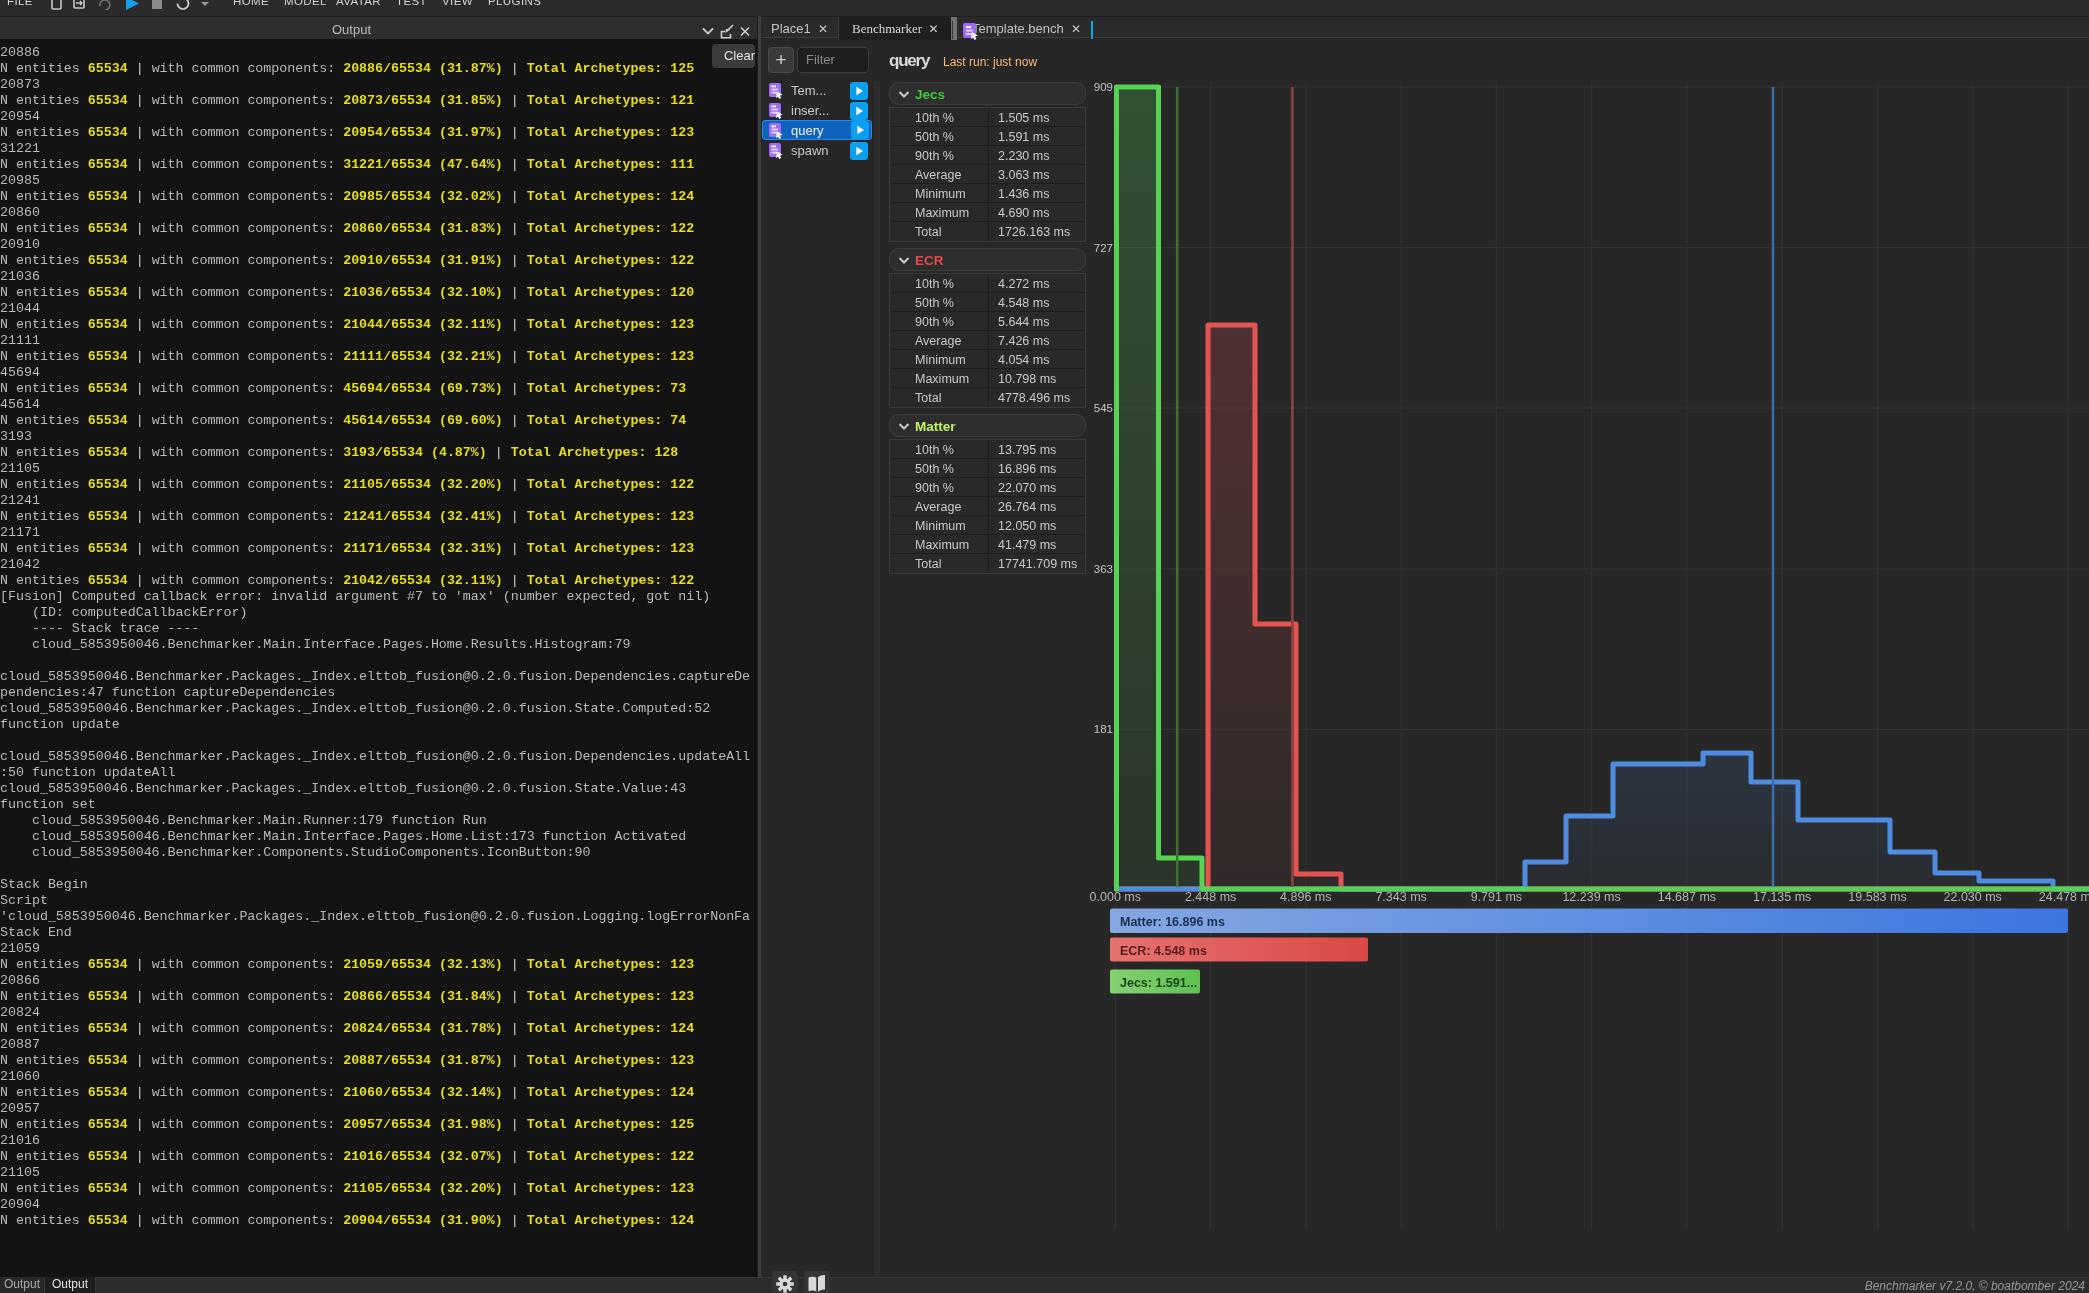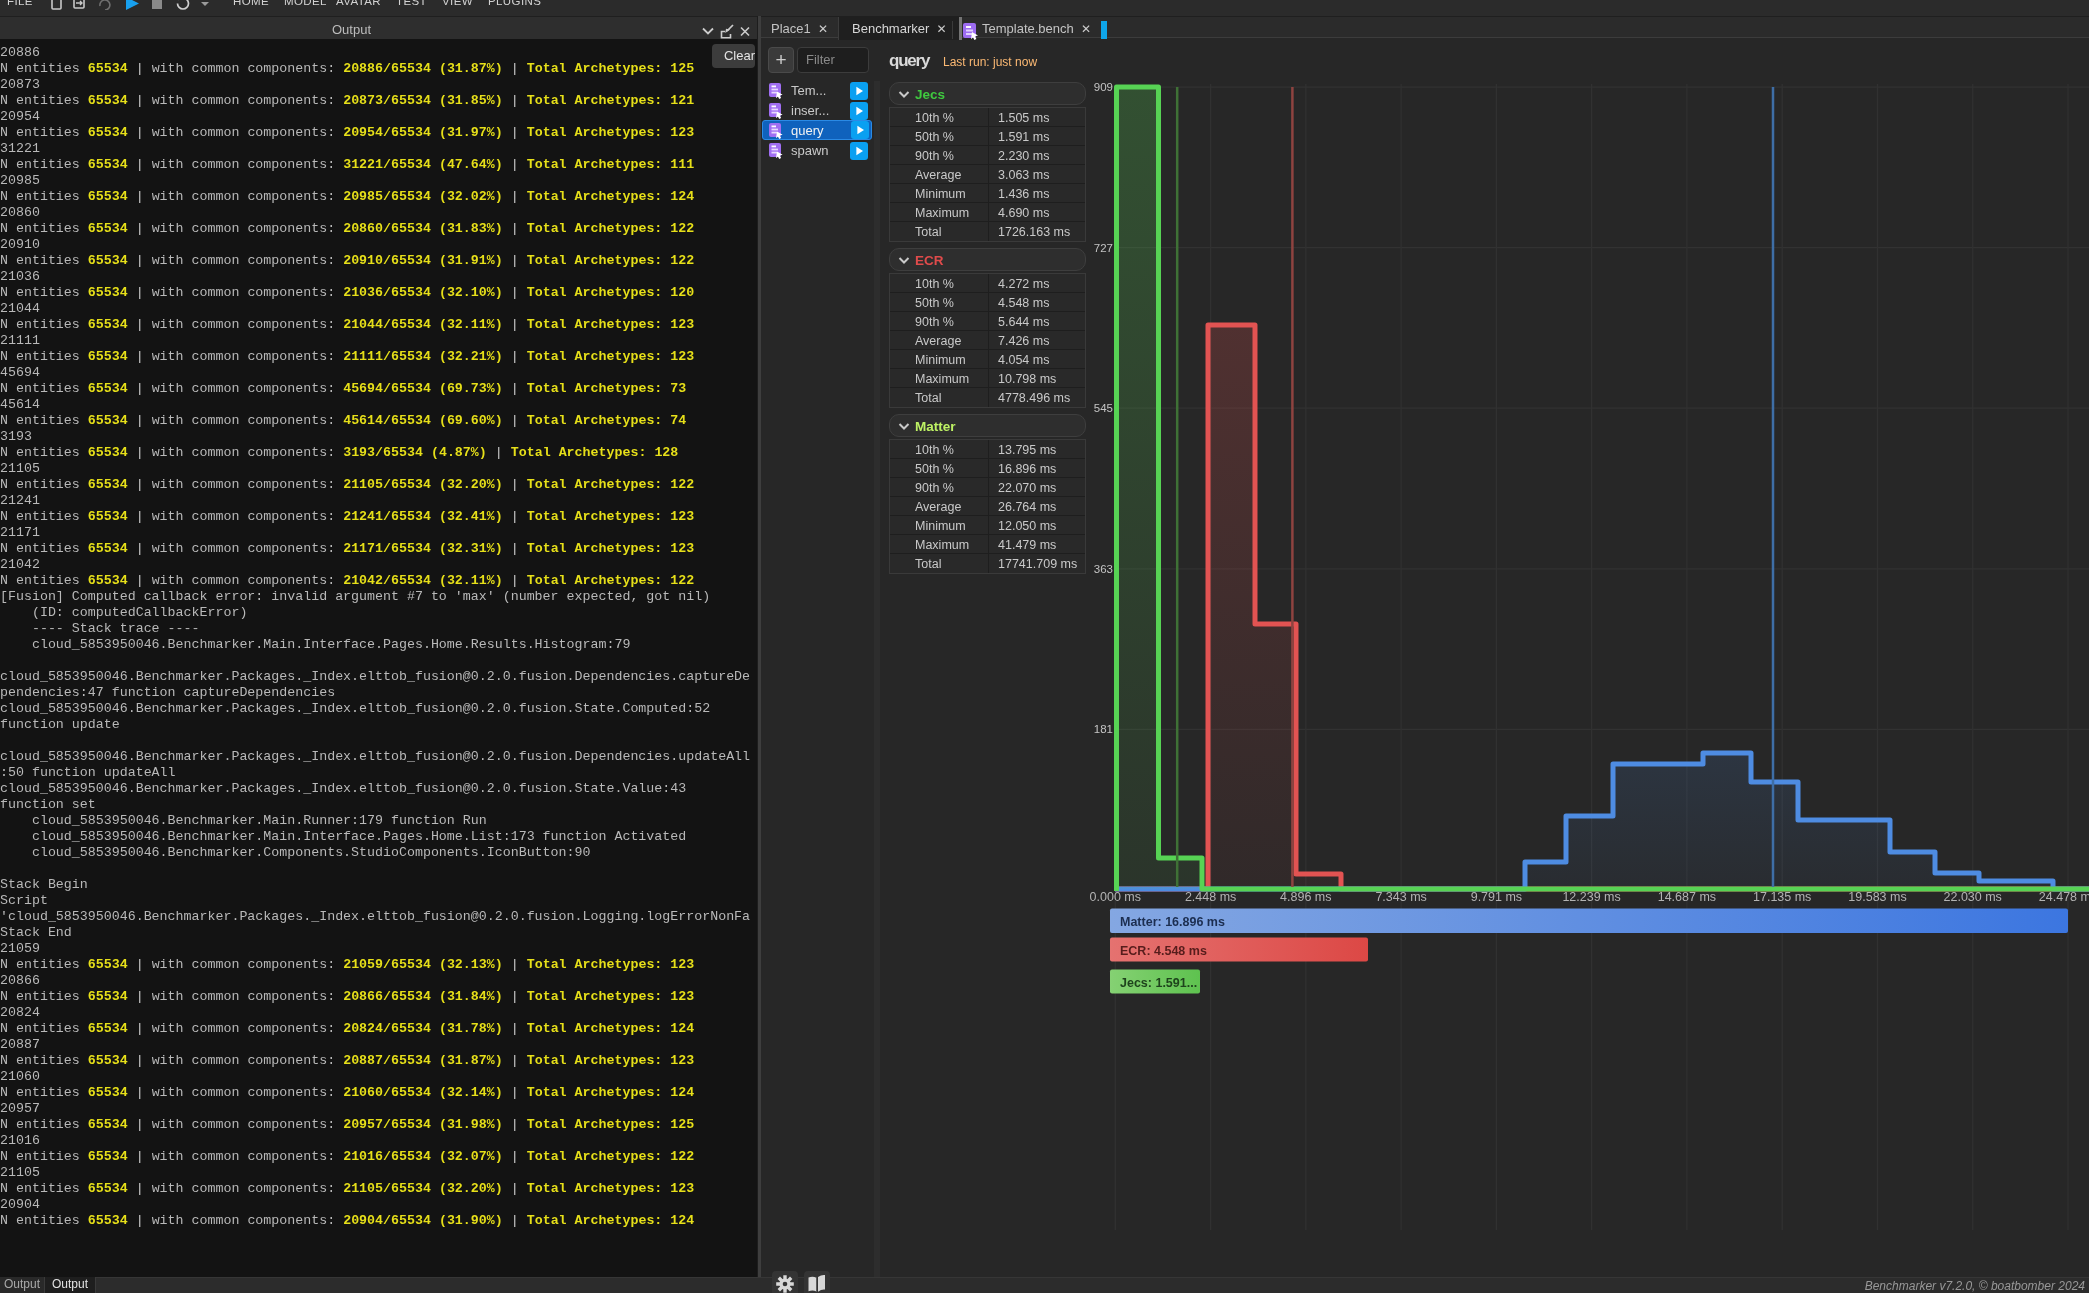--- a/index.html
+++ b/index.html
@@ -169,22 +169,22 @@
 <div class="l"><span class="g">20904</span></div>
 <div class="l"><span class="g">N entities </span><span class="y">65534</span><span class="w"> | </span><span class="g">with common components: </span><span class="y">20904/65534 (31.90%)</span><span class="w"> | </span><span class="y">Total Archetypes: 124</span></div>
 
 </div>
 <div class="abs" id="clearbtn">Clear</div>
 <div class="abs" id="vsplit"></div>
 
 <div class="abs" id="rpane"></div>
 <div class="abs" id="tabbar">
   <div class="tab" style="left:10px;">Place1&nbsp;&nbsp;<span class="tabx">✕</span></div>
-  <div class="tab" style="left:77px; top:0px; height:23px; padding-top:4px; background:#1f1f1f; border-left:1px solid #3c3c3c; border-right:3px solid #737373; padding-left:13px; padding-right:12px; color:#d6d6d6;">Benchmarker&nbsp;&nbsp;<span class="tabx">✕</span></div>
-  <div class="tab" style="left:191px; padding-left:29px; padding-right:10px; border-right:6px solid #0ea5e9; border-left:1px solid #3a3a3a;">
+  <div class="tab" style="left:77px; top:0px; height:23px; padding-top:4px; background:#1f1f1f; border-left:1px solid #3c3c3c; border-right:6px solid #737373; padding-left:13px; padding-right:12px; color:#d6d6d6;font-family:Liberation Serif, serif;">Benchmarker&nbsp;&nbsp;<span class="tabx">✕</span></div>
+  <div class="tab" style="left:191px; padding-left:19px; padding-right:10px; border-right:2px solid #0ea5e9; border-left:1px solid #3a3a3a;">
     <svg class="abs" style="left:9px; top:1px;" width="18" height="18" viewBox="0 0 18 18">
       <rect x="1" y="1" width="13" height="15" rx="2" fill="#9d6cf2"></rect>
       <rect x="4" y="4" width="5" height="2" fill="#fff" opacity=".95"></rect>
       <rect x="4" y="7.5" width="7" height="2" fill="#e8dcff" opacity=".9"></rect>
       <rect x="4" y="11" width="6" height="2" fill="#e8dcff" opacity=".9"></rect>
       <path d="M10 10 l6 3.5 l-3 .8 l1.4 2.6 l-2 1 l-1.4 -2.7 l-2 2 Z" fill="#fff"></path>
     </svg>Template.bench&nbsp;&nbsp;<span class="tabx">✕</span></div>
 </div>
 
 <div class="abs" id="plusbtn">+</div>

